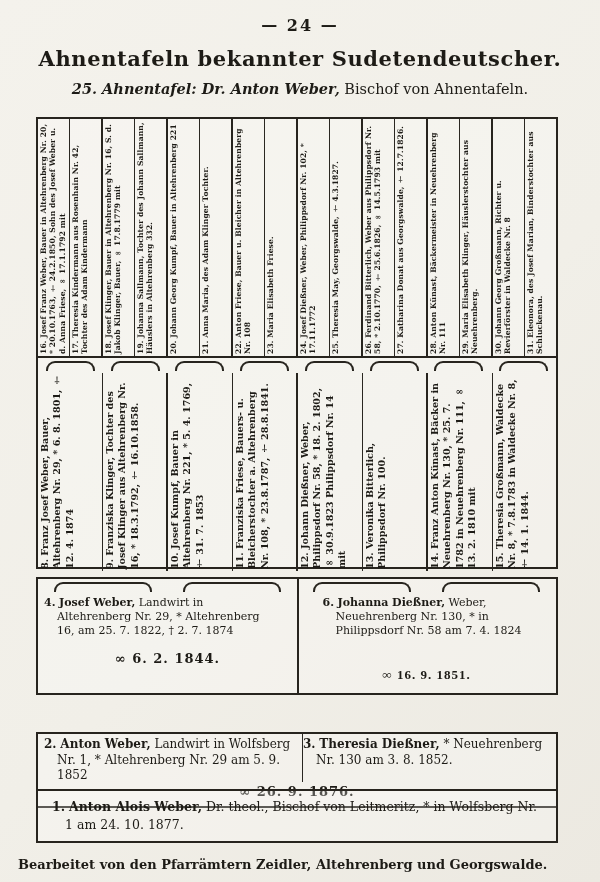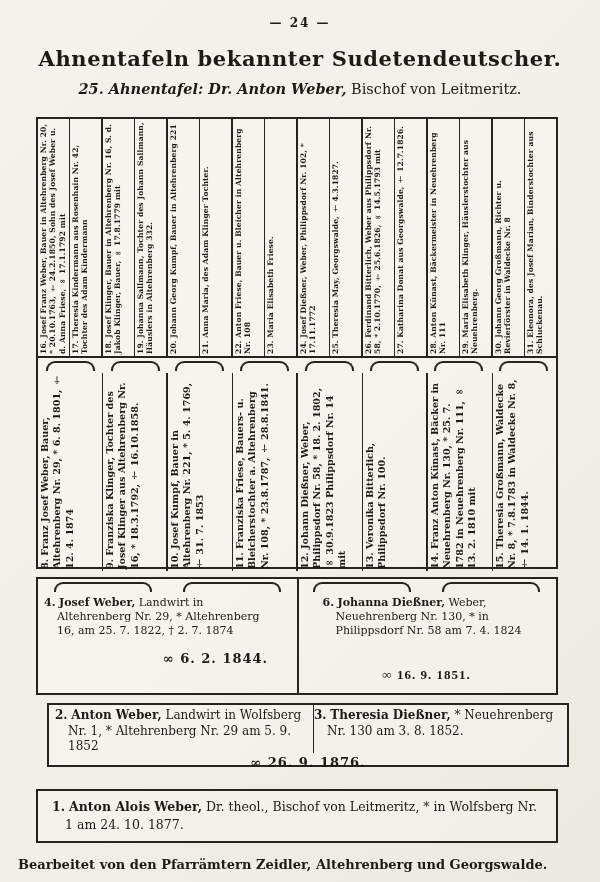--- a/index.html
+++ b/index.html
@@ -8,21 +8,21 @@
     background:#e9e7e1;
     font-family:"DejaVu Serif","Liberation Serif",serif;
     color:#1d1b16;
   }
   .sheet{
     position:relative;width:600px;height:882px;overflow:hidden;
     background:linear-gradient(135deg,#f4f2ec 0%,#f1efe8 55%,#ece9e1 100%);
   }
   
   .pagenum{position:absolute;top:16px;left:0;width:100%;text-align:center;
-    font-size:12px;font-weight:700;letter-spacing:2px;}
+    font-size:16px;font-weight:700;letter-spacing:2px;}
   .title{position:absolute;top:46px;left:0;width:100%;text-align:center;
     font-size:21px;font-weight:700;letter-spacing:.6px;}
   .subtitle{position:absolute;top:80px;left:0;width:100%;text-align:center;
     font-size:14.5px;}
   .subtitle b{font-weight:700;font-style:italic;}
   
   .box{position:absolute;left:36px;width:522px;border:2px solid #27241e;box-sizing:border-box;background:rgba(255,255,255,0.25);}
   .flexrow{display:flex;width:100%;}
   .divthin{border-left:1px solid #2a2721;}
   .divthick{border-left:2px solid #27241e;}
@@ -45,44 +45,44 @@
   
   #boxC{top:577px;height:118px;}
   #boxC .cells{height:72px;gap:39px;}
   .ccell{flex:1 1 0;padding:2px 5px 0 6px;box-sizing:border-box;}
   .celltxt{margin:0;font-size:11px;line-height:1.28;
     text-indent:-13px;padding-left:13px;}
   .celltxt .nm{font-weight:700;}
   .celltxt .num{font-weight:700;}
   #midlineC{position:absolute;left:50%;top:0;bottom:0;width:2px;background:#27241e;}
   .marr{position:absolute;font-size:13px;font-weight:700;letter-spacing:1px;}
-  #marr45{left:0;width:50%;text-align:center;top:72px;margin-left:48px;}
+  #marr45{left:0;width:50%;text-align:center;top:72px;}
   #marr67{left:50%;width:50%;text-align:center;top:88px;font-family:Liberation Serif, serif;}
   
-  #boxD{top:703px;height:64px;margin-left:11px;}
+  #boxD{top:732px;height:76px;}
   #boxD .cells{height:44px;}
   #divD{position:absolute;left:51%;top:0;height:48px;width:1px;background:#2a2721;}
   #boxD .ccell{padding-top:3px;}
   #boxD .celltxt{font-size:12px;line-height:1.3;}
   #marr23{left:0;width:100%;text-align:center;top:50px;}
   
   #boxE{top:789px;height:54px;padding:7px 12px 0 14px;}
   #boxE .celltxt{font-size:12.5px;line-height:1.45;max-width:480px;}
   
   .footer{position:absolute;top:857px;left:0;width:100%;text-align:left;
     font-size:13px;font-weight:700;padding-left:18px;}
 </style>
 </head>
 <body>
 
 <div class="sheet">
 
   <div class="pagenum">— 24 —</div>
   <div class="title">Ahnentafeln bekannter Sudetendeutscher.</div>
-  <div class="subtitle"><b>25. Ahnentafel: Dr. Anton Weber,</b><span> Bischof von Leitmeritz.</span></div>
+  <div class="subtitle"><b>25. Ahnentafel: Dr. Anton Weber,</b><span> Bischof von Ahnentafeln.</span></div>
 
   <div class="box" id="boxAB">
     <div class="flexrow bandA">
       <div class="vcell">
           <div class="vtext">16. Josef Franz Weber, Bauer in Altehrenberg Nr. 20, * 20.10.1763, † 24.2.1850, Sohn des Josef Weber u. d. Anna Friese, ∞ 17.1.1792 mit</div>
         </div>
       <div class="vcell divthin">
           <div class="vtext">17. Theresia Kindermann aus Rosenhain Nr. 42, Tochter des Adam Kindermann</div>
         </div>
       <div class="vcell divthick">

